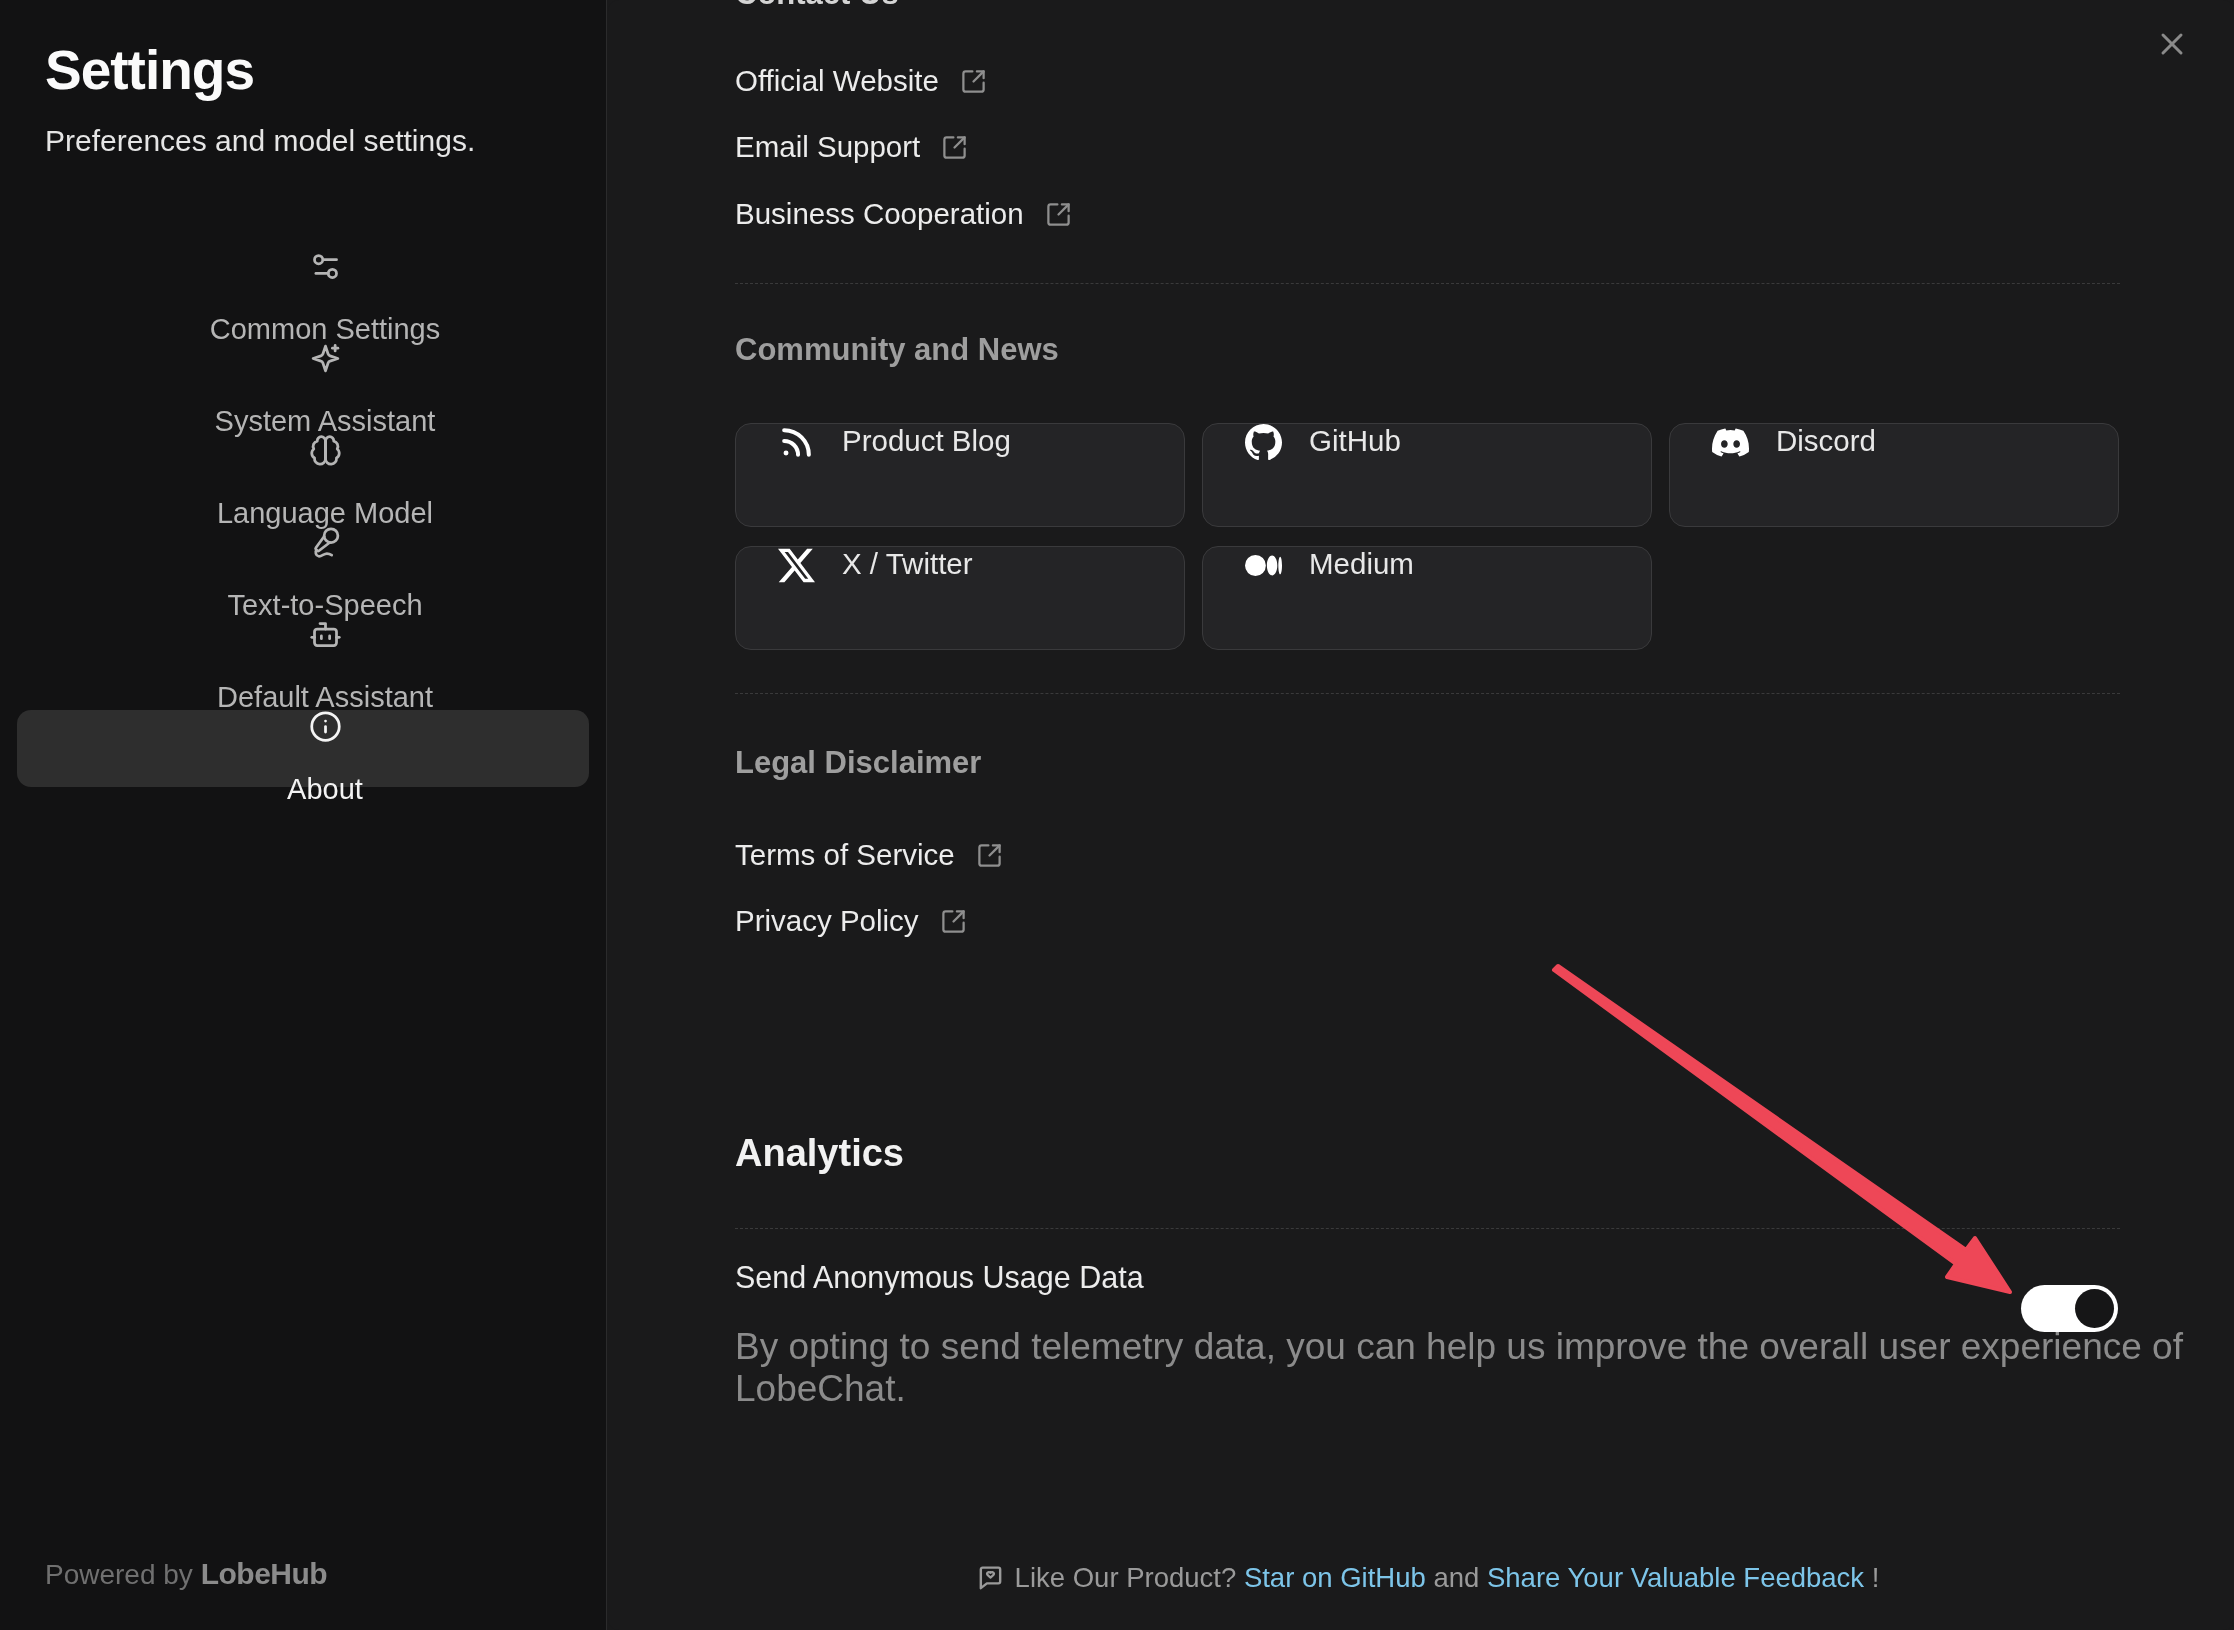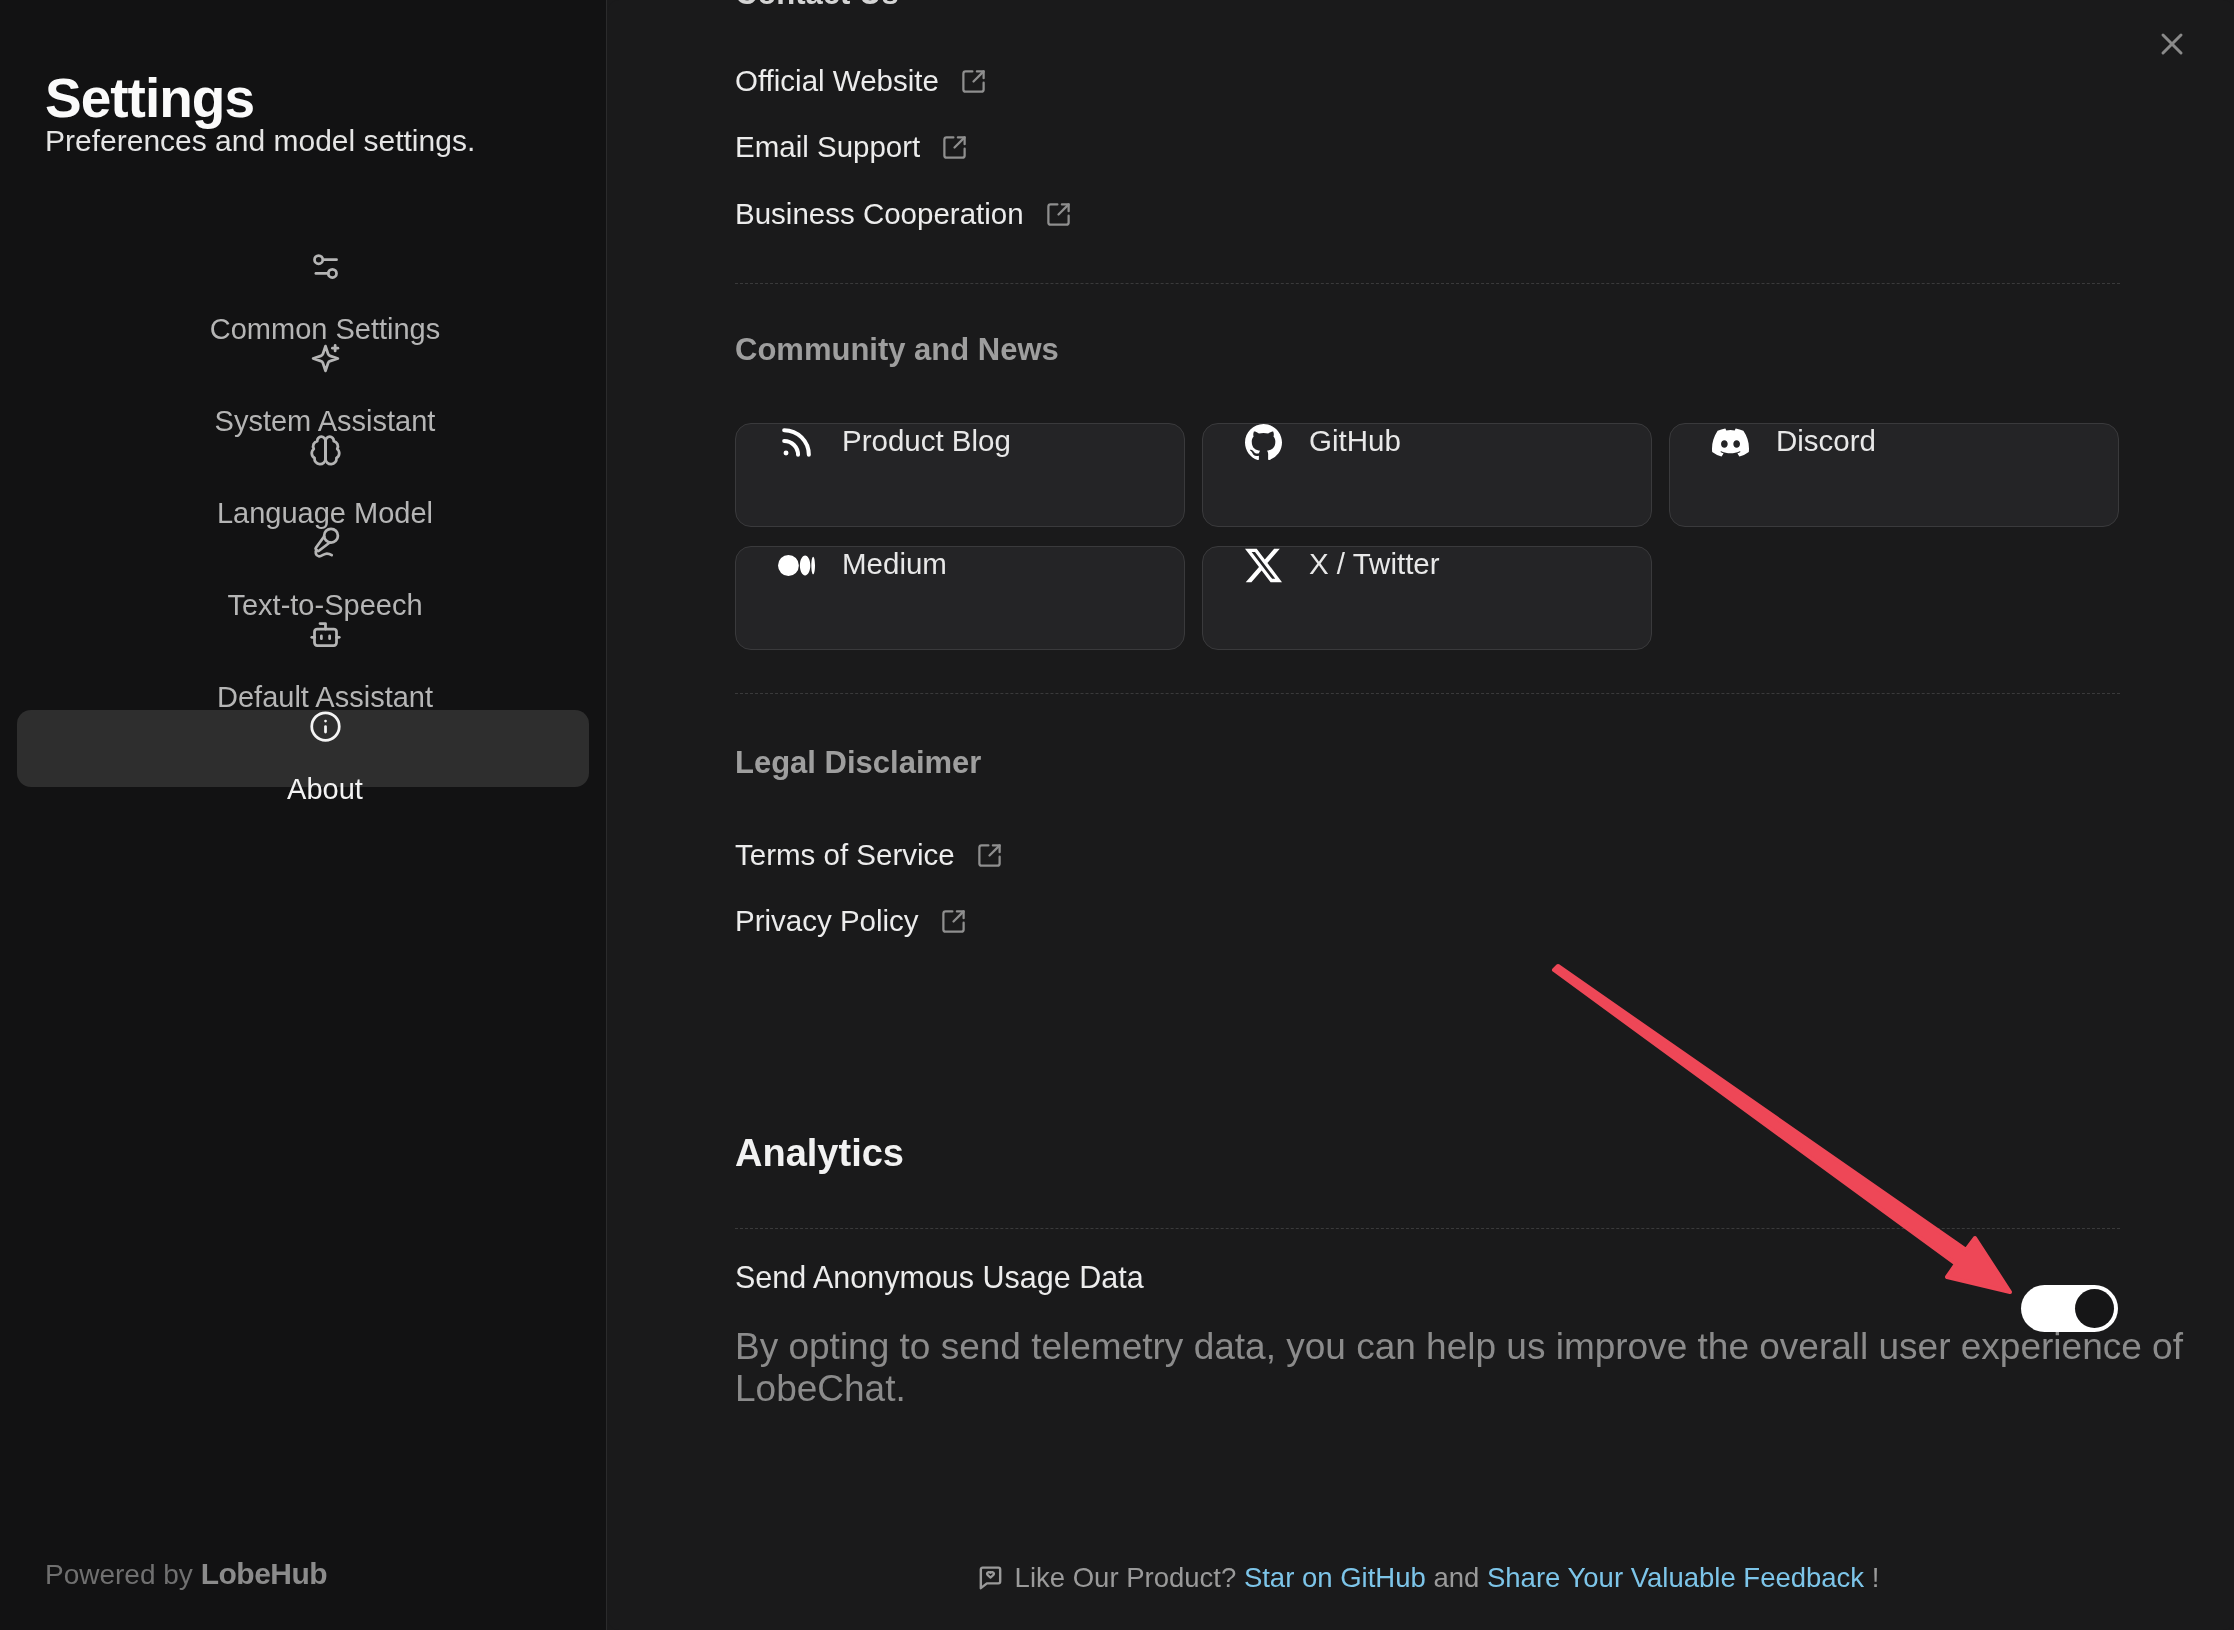--- a/index.html
+++ b/index.html
@@ -19,21 +19,20 @@
     position: absolute;
     left: 0; top: 0;
     width: 607px; height: 1630px;
     background: #121213;
     border-right: 1px solid #2b2b2c;
   }
   .sb-title {
     position: absolute; left: 45px; top: 38px;
     font-size: 55px; font-weight: 800; color: #fafafa;
     letter-spacing: -1px;
-    margin-top: 28px;
   }
   .sb-sub {
     position: absolute; left: 45px; top: 124px;
     font-size: 30px; color: #e5e5e5;
   }
   .sb-nav { position: absolute; left: 17px; right: 17px; top: 250px; }
   .sb-item {
     height: 77px; margin-bottom: 15px;
     display: flex; align-items: center;
     padding-left: 44px; gap: 30px;
@@ -269,29 +268,29 @@
         <span class="cb-label">GitHub</span>
       </div>
       <div class="com-btn">
         <svg class="filled" viewBox="0 0 24 24">
           <path d="M20.317 4.369a19.79 19.79 0 0 0-4.885-1.515.074.074 0 0 0-.079.037c-.21.375-.444.864-.608 1.25a18.27 18.27 0 0 0-5.487 0 12.64 12.64 0 0 0-.617-1.25.077.077 0 0 0-.079-.037 19.736 19.736 0 0 0-4.885 1.515.07.07 0 0 0-.032.027C.533 9.046-.32 13.58.099 18.057a.082.082 0 0 0 .031.057 19.9 19.9 0 0 0 5.993 3.03.078.078 0 0 0 .084-.028c.462-.63.874-1.295 1.226-1.994a.076.076 0 0 0-.041-.106 13.107 13.107 0 0 1-1.872-.892.077.077 0 0 1-.008-.128c.126-.094.252-.192.372-.291a.074.074 0 0 1 .077-.01c3.928 1.793 8.18 1.793 12.062 0a.074.074 0 0 1 .078.01c.12.099.246.198.373.292a.077.077 0 0 1-.006.127 12.3 12.3 0 0 1-1.873.891.077.077 0 0 0-.041.107c.36.698.772 1.362 1.225 1.993a.076.076 0 0 0 .084.028 19.84 19.84 0 0 0 6.002-3.03.077.077 0 0 0 .032-.054c.5-5.177-.838-9.674-3.549-13.66a.061.061 0 0 0-.031-.03zM8.02 15.33c-1.183 0-2.157-1.085-2.157-2.419 0-1.333.956-2.419 2.157-2.419 1.21 0 2.176 1.096 2.157 2.42 0 1.333-.956 2.418-2.157 2.418zm7.975 0c-1.183 0-2.157-1.085-2.157-2.419 0-1.333.955-2.419 2.157-2.419 1.21 0 2.176 1.096 2.157 2.42 0 1.333-.946 2.418-2.157 2.418z"></path>
         </svg>
         <span class="cb-label">Discord</span>
       </div>
       <div class="com-btn">
         <svg class="filled" viewBox="0 0 24 24">
+          <path d="M18.901 1.153h3.68l-8.04 9.19L24 22.846h-7.406l-5.8-7.584-6.638 7.584H.474l8.6-9.83L0 1.154h7.594l5.243 6.932ZM17.61 20.644h2.039L6.486 3.24H4.298Z"></path>
+        </svg>
+        <span class="cb-label">X / Twitter</span>
+      </div>
+      <div class="com-btn">
+        <svg class="filled" viewBox="0 0 24 24">
           <path d="M13.54 12a6.8 6.8 0 0 1-6.77 6.82A6.8 6.8 0 0 1 0 12a6.8 6.8 0 0 1 6.77-6.82A6.8 6.8 0 0 1 13.54 12zM20.96 12c0 3.54-1.51 6.42-3.38 6.42-1.87 0-3.39-2.88-3.39-6.42s1.52-6.42 3.39-6.42 3.38 2.88 3.38 6.42M24 12c0 3.17-.53 5.75-1.19 5.75-.66 0-1.19-2.58-1.19-5.75s.53-5.75 1.19-5.75S24 8.83 24 12z"></path>
         </svg>
         <span class="cb-label">Medium</span>
-      </div>
-      <div class="com-btn">
-        <svg class="filled" viewBox="0 0 24 24">
-          <path d="M18.901 1.153h3.68l-8.04 9.19L24 22.846h-7.406l-5.8-7.584-6.638 7.584H.474l8.6-9.83L0 1.154h7.594l5.243 6.932ZM17.61 20.644h2.039L6.486 3.24H4.298Z"></path>
-        </svg>
-        <span class="cb-label">X / Twitter</span>
       </div>
     </div>
 
     <div class="divider" style="top:693px"></div>
 
     <div class="sec-h" style="top:745px">Legal Disclaimer</div>
 
     <div class="link-row" style="top:832px">
       <span class="lk">Terms of Service</span>
       <svg class="ln" viewBox="0 0 24 24">

